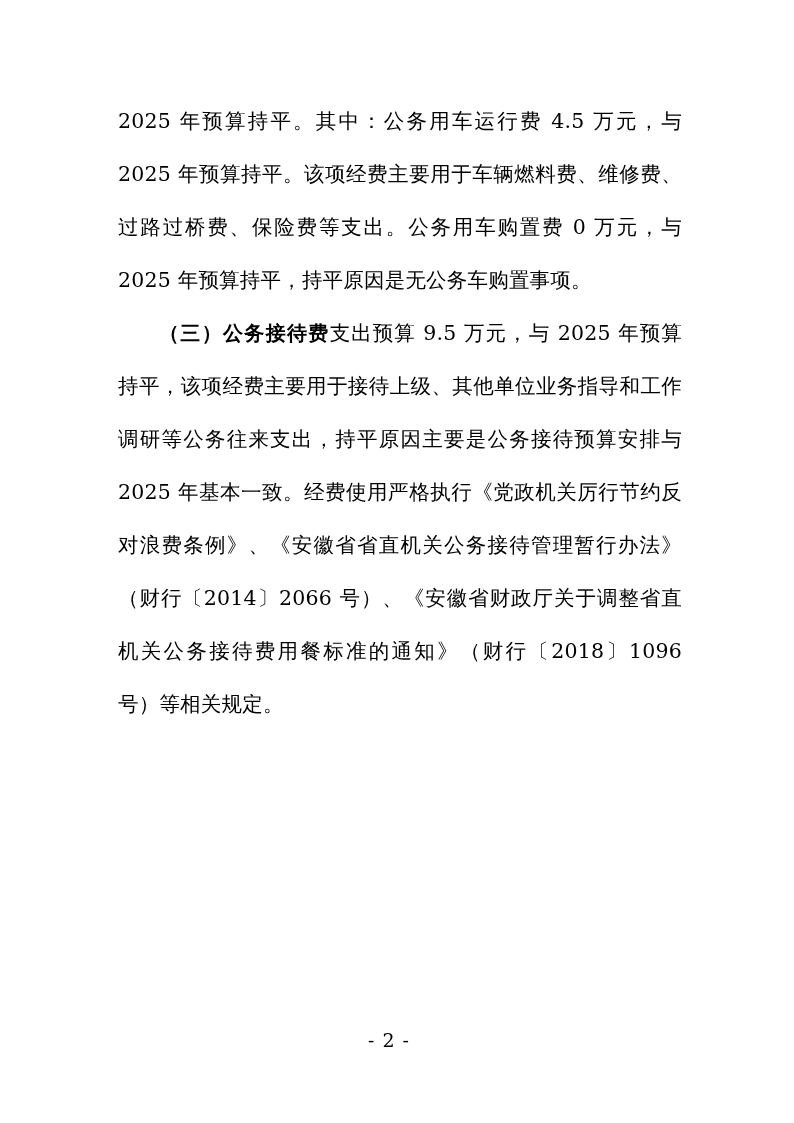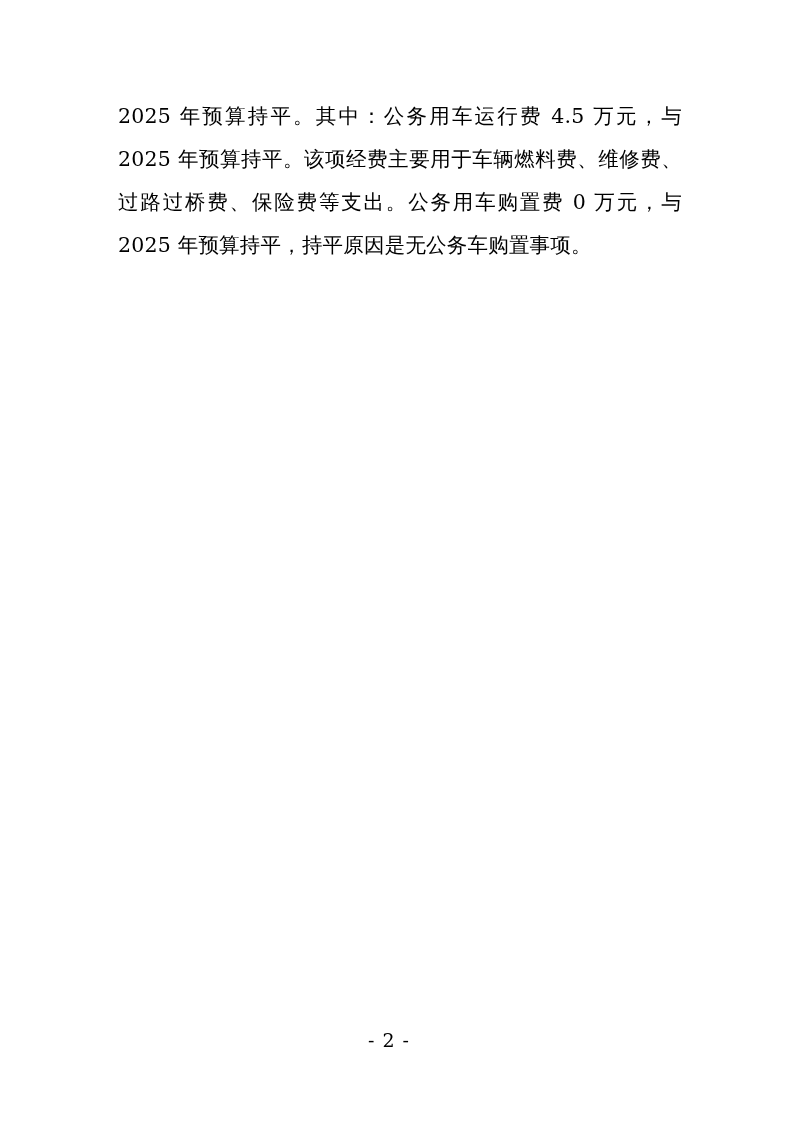--- a/index.html
+++ b/index.html
@@ -19,21 +19,21 @@
     position: absolute;
     left: 0;
     top: 0;
     width: 794px;
     height: 1123px;
     box-sizing: border-box;
     padding: 95px 112px 60px 118px;
   }
   .doc-body {
     font-size: 20.5px;
-    line-height: 43px;
+    line-height: 53px;
     text-align: justify;
     text-justify: inter-ideograph;
     letter-spacing: 0.2px;
   }
   .para {
     margin: 0;
     text-indent: 0;
   }
   .para.indent {
     text-indent: 41px;
@@ -59,17 +59,20 @@
 </head>
 <body>
 
 <div class="page">
   <div class="doc-body">
 
     <p class="para">
       <span>2025 年预算持平。其中：公务用车运行费 4.5 万元，与 2025 年预算持平。该项经费主要用于车辆燃料费、维修费、过路过桥费、保险费等支出。公务用车购置费 0 万元，与 2025 年预算持平，持平原因是无公务车购置事项。</span>
     </p>
 
+    <p class="para indent">
+      <span class="bold-head">（三）公务接待费</span><span>支出预算 9.5 万元，与 2025 年预算持平，该项经费主要用于接待上级、其他单位业务指导和工作调研等公务往来支出，持平原因主要是公务接待预算安排与 2025 年基本一致。经费使用严格执行《党政机关厉行节约反对浪费条例》、《安徽省省直机关公务接待管理暂行办法》（财行〔2014〕2066 号）、《安徽省财政厅关于调整省直机关公务接待费用餐标准的通知》（财行〔2018〕1096 号）等相关规定。</span>
+    </p>
 
   </div>
 
   <div class="page-number">- 2 -</div>
 </div>
 
 </body></html>

